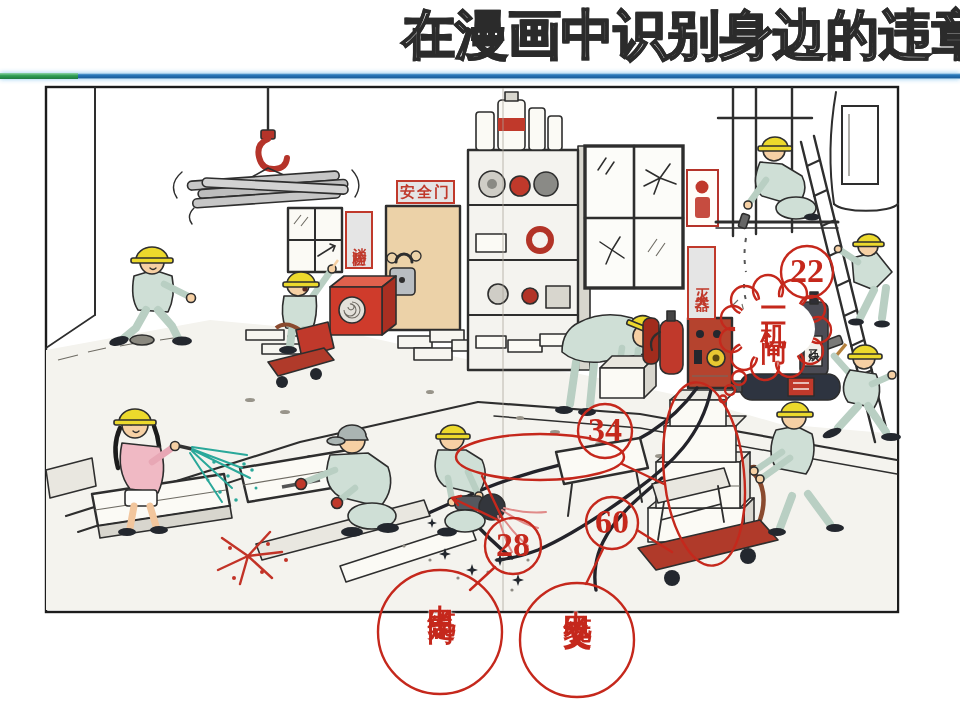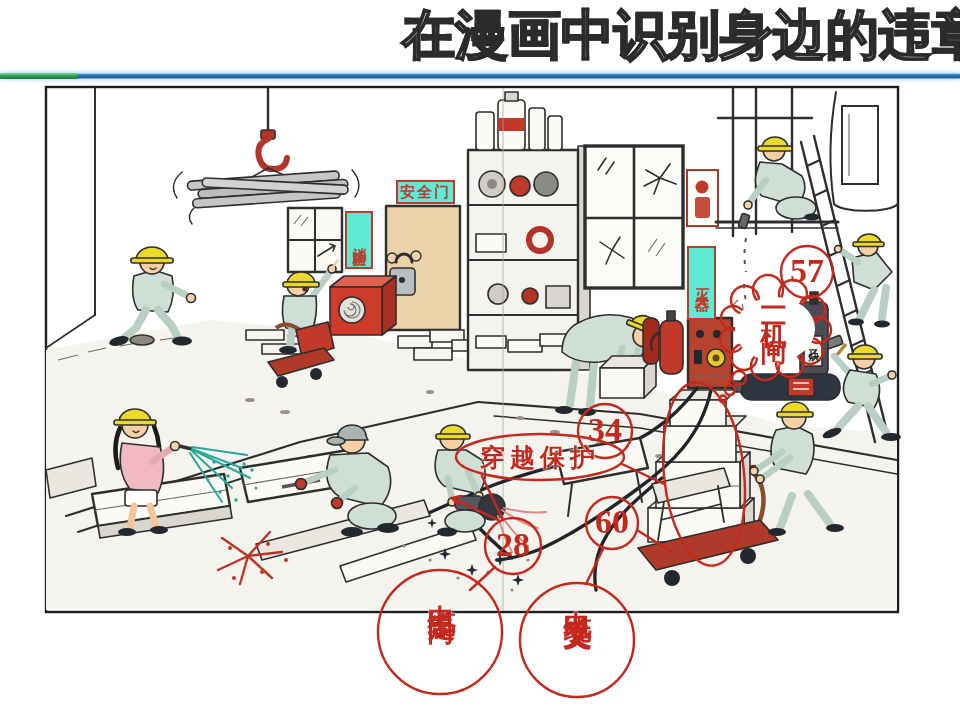--- a/index.html
+++ b/index.html
@@ -21,21 +21,21 @@
   
   .red-num{position:absolute;color:#c5281c;font-weight:700;font-size:34px;
            transform:translate(-50%,-52%);font-family:"Liberation Serif",serif;}
   .red-label-v{position:absolute;color:#c5281c;font-weight:700;
            writing-mode:vertical-rl;text-orientation:upright;
            text-shadow:0 0 2px #fff,0 0 2px #fff;}
   .red-label-h{position:absolute;color:#c5281c;font-weight:700;white-space:nowrap;
            transform:translate(-50%,-50%);
            text-shadow:0 0 2px #fff,0 0 2px #fff;}
   
-  .sign{position:absolute;background:#5eead4;border:2px solid #c0392b;color:#c0392b;
+  .sign{position:absolute;background:#e5e5e5;border:2px solid #c0392b;color:#c0392b;
         font-weight:700;display:flex;align-items:center;justify-content:center;
         box-sizing:border-box;}
   .sign.v{writing-mode:vertical-rl;text-orientation:upright;}
   .tiny-label{position:absolute;color:#2a2a2a;font-weight:700;
         writing-mode:vertical-rl;text-orientation:upright;}
   
   .o{stroke:#2e2e2e;stroke-width:1.6;stroke-linejoin:round;stroke-linecap:round;}
   .o2{stroke:#2e2e2e;stroke-width:2.4;stroke-linejoin:round;stroke-linecap:round;}
   .ln{stroke:#2e2e2e;fill:none;stroke-linecap:round;}
   .thin{stroke:#6f6c64;stroke-width:1.1;fill:none;}
@@ -533,26 +533,25 @@
   </svg>
 
   <div class="sign" style="left:396px;top:180px;width:59px;height:24px;font-size:15px;letter-spacing:2px;">安全门</div>
 
   <div class="sign v" style="left:345px;top:211px;width:28px;height:58px;font-size:14px;letter-spacing:2px;">消防栓</div>
 
   <div class="sign v" style="left:687px;top:246px;width:29px;height:74px;font-size:15px;letter-spacing:4px;">灭火器</div>
 
   <div class="tiny-label" style="left:806px;top:340px;font-size:11px;letter-spacing:1px;">乙炔</div>
 
-  <div class="red-num" style="left:807px;top:272px;">57</div>
+  <div class="red-num" style="left:807px;top:272px;">22</div>
   <div class="red-num" style="left:605px;top:431px;">34</div>
   <div class="red-num" style="left:513px;top:546px;">28</div>
   <div class="red-num" style="left:612px;top:523px;">60</div>
 
   <div class="red-label-v" style="left:756px;top:294px;font-size:26px;letter-spacing:8px;">一机一闸</div>
 
-  <div class="red-label-h" style="left:540px;top:457px;font-size:25px;letter-spacing:5px;">穿越保护</div>
 
   <div class="red-label-v" style="left:422px;top:582px;font-size:28px;letter-spacing:4px;">电缆走向</div>
 
   <div class="red-label-v" style="left:558px;top:588px;font-size:28px;letter-spacing:4px;">电缆交叉</div>
 
 </div>
 
 </body></html>

